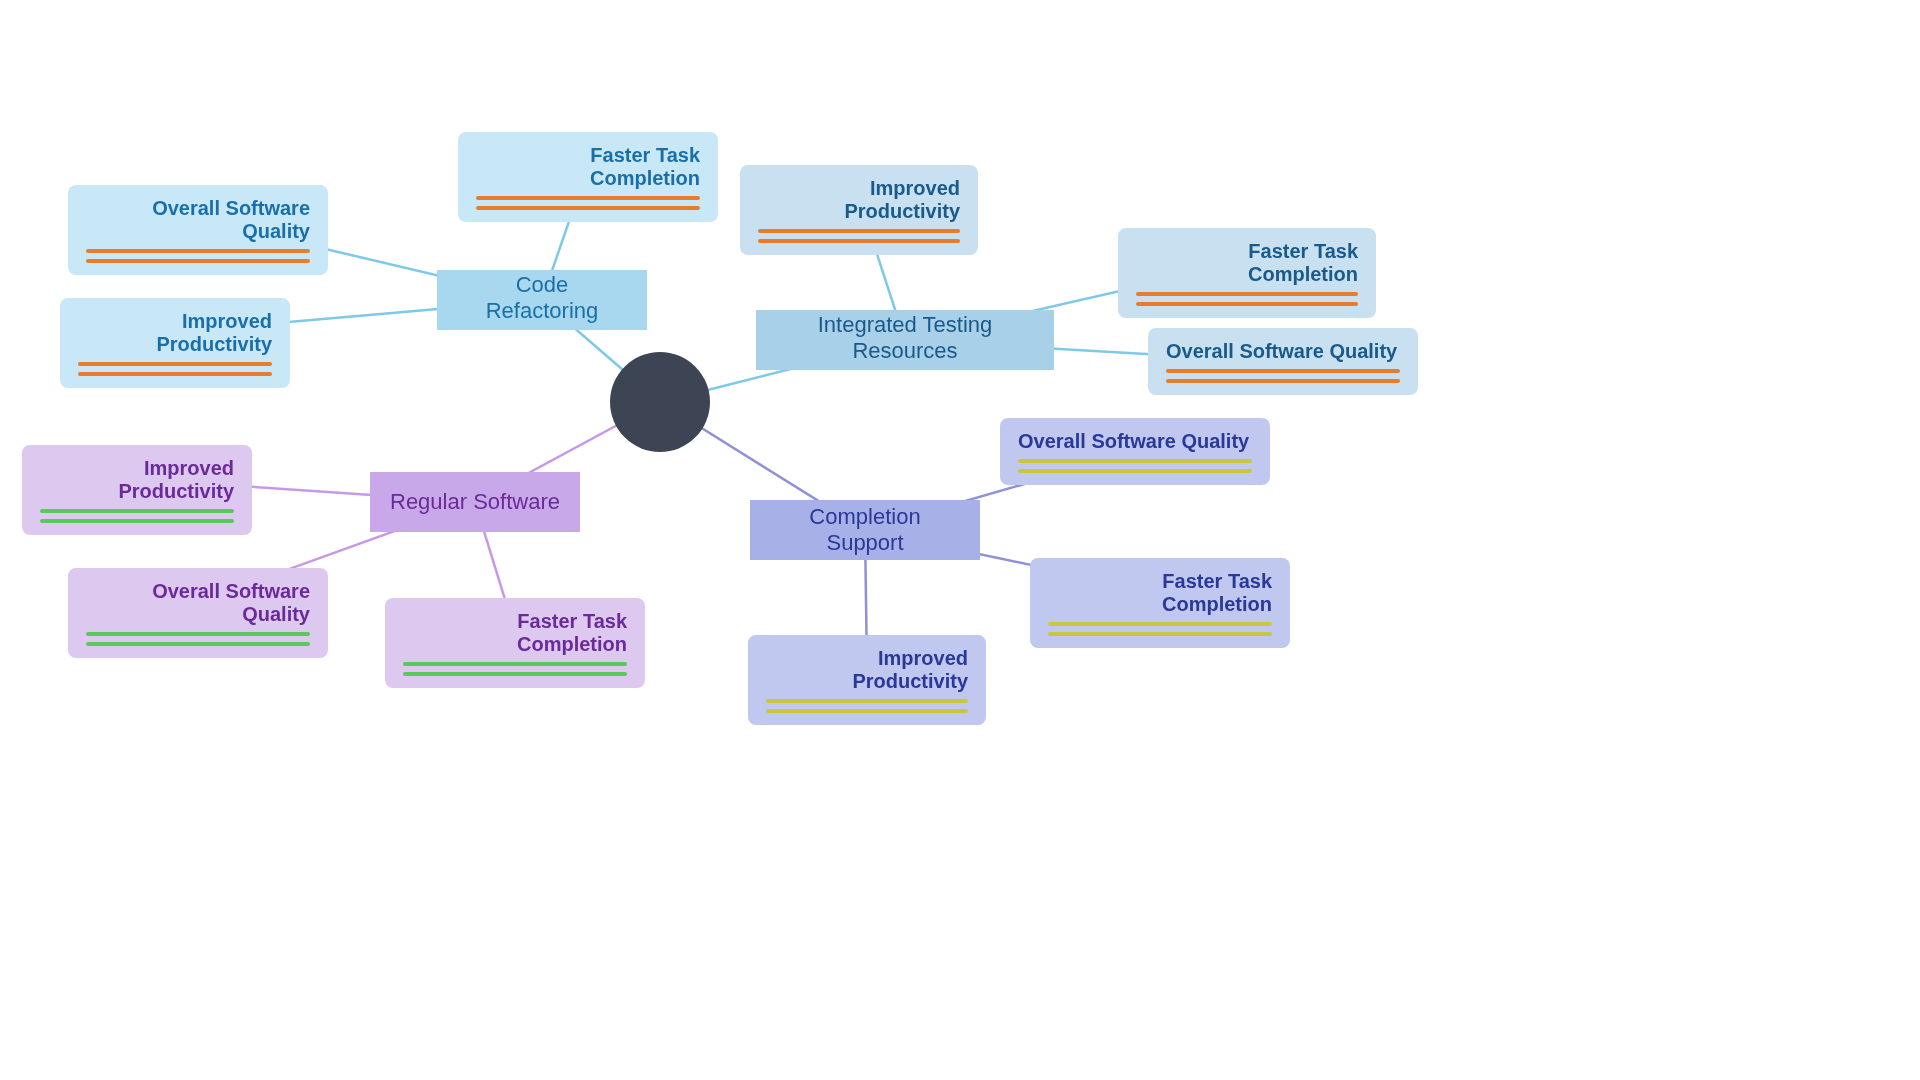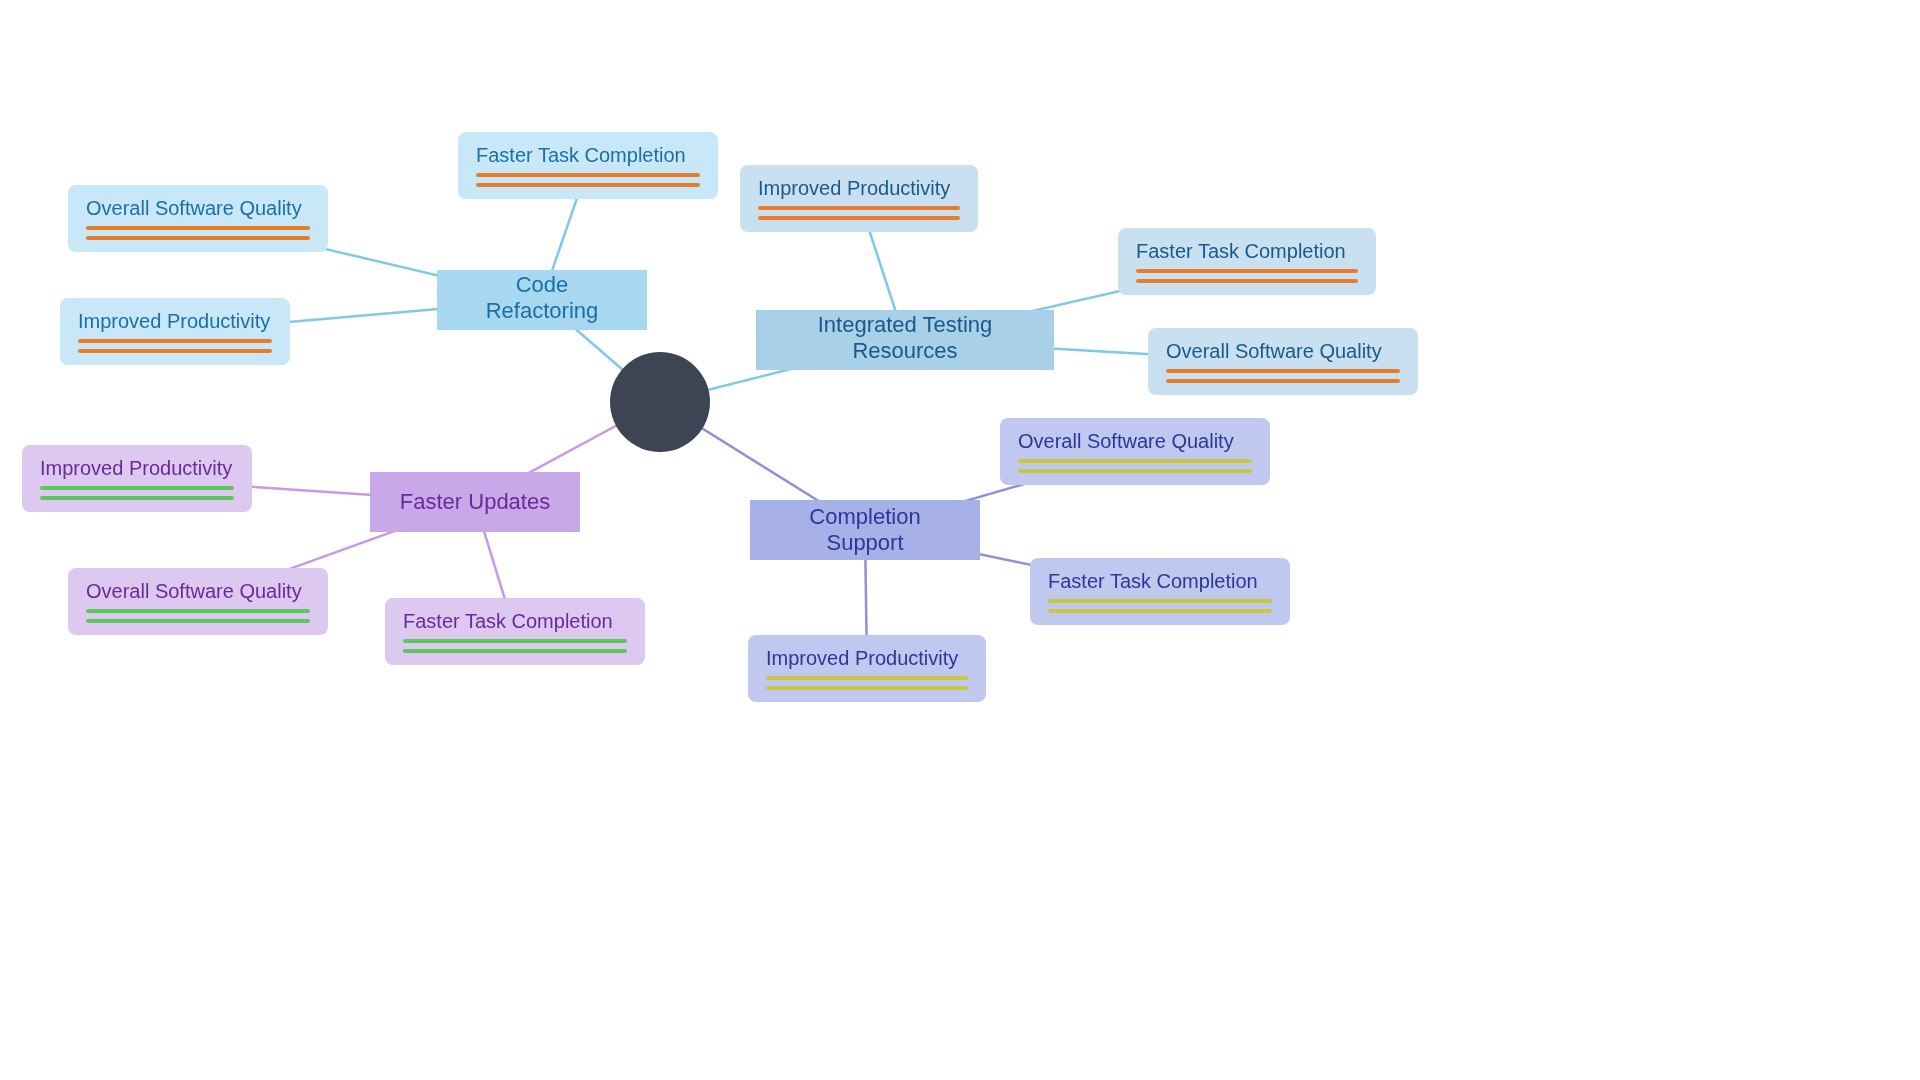--- a/index.html
+++ b/index.html
@@ -42,25 +42,25 @@
       align-items: center;
       justify-content: center;
       text-align: center;
       z-index: 10;
     }
     .leaf-node {
       position: absolute;
       border-radius: 8px;
       padding: 12px 18px;
       font-size: 20px;
-      font-weight: 400;
+      font-weight: 700;
       display: flex;
       align-items: flex-start;
       justify-content: center;
-      text-align: left;
+      text-align: right;
       z-index: 10;
       flex-direction: column;
     }
     .leaf-node::after {
       content: '';
       display: block;
       height: 4px;
       width: 100%;
       border-radius: 2px;
       margin-top: 6px;
@@ -162,21 +162,21 @@
   </div>
 <div class="leaf-node purple-leaf" style="left: 68px; top: 568px; width: 260px;">
     <span>Overall Software Quality</span>
     <span style="display: block; height: 4px; width: 100%; border-radius: 2px; margin-top: 6px; background-color: rgb(90, 200, 90);"></span>
   </div>
 <div class="leaf-node purple-leaf" style="left: 385px; top: 598px; width: 260px;">
     <span>Faster Task Completion</span>
     <span style="display: block; height: 4px; width: 100%; border-radius: 2px; margin-top: 6px; background-color: rgb(90, 200, 90);"></span>
   </div>
 <div class="branch-node purple-branch" style="left: 370px; top: 472px; width: 210px; height: 60px;">
-    <span>Faster Updates</span>
+    <span>Regular Software</span>
   </div>
 <div class="leaf-node indigo-leaf" style="left: 1000px; top: 418px; width: 270px;">
     <span>Overall Software Quality</span>
     <span style="display: block; height: 4px; width: 100%; border-radius: 2px; margin-top: 6px; background-color: rgb(200, 200, 64);"></span>
   </div>
 <div class="leaf-node indigo-leaf" style="left: 1030px; top: 558px; width: 260px;">
     <span>Faster Task Completion</span>
     <span style="display: block; height: 4px; width: 100%; border-radius: 2px; margin-top: 6px; background-color: rgb(200, 200, 64);"></span>
   </div>
 <div class="leaf-node indigo-leaf" style="left: 748px; top: 635px; width: 238px;">

